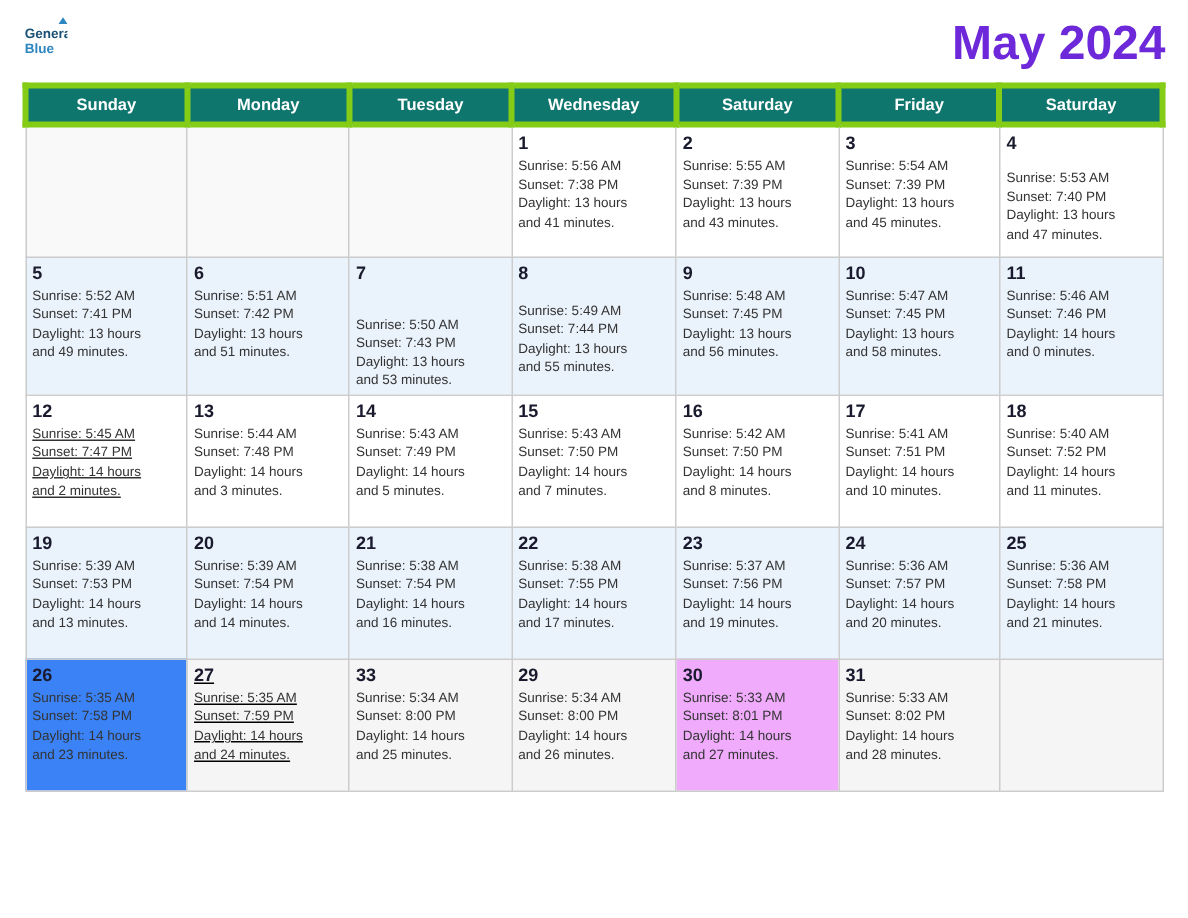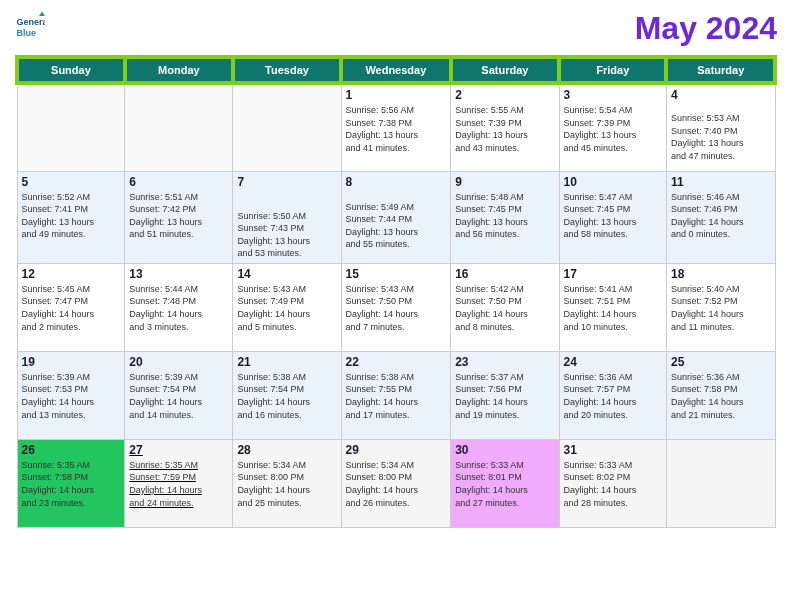--- a/index.html
+++ b/index.html
@@ -165,21 +165,21 @@
             <div class="day-num">11</div>
             <div class="day-info" style="white-space: pre-line;">Sunrise: 5:46 AM
 Sunset: 7:46 PM
 Daylight: 14 hours
 and 0 minutes.</div>
           </td>
         </tr>
         <tr>
           <td>
             <div class="day-num">12</div>
-            <div class="day-info" style="white-space: pre-line;">Sunrise: 5:45 AM
+            <div class="day-info" style="white-space: pre-line; text-decoration: underline;">Sunrise: 5:45 AM
 Sunset: 7:47 PM
 Daylight: 14 hours
 and 2 minutes.</div>
           </td>
           <td>
             <div class="day-num">13</div>
             <div class="day-info" style="white-space: pre-line;">Sunrise: 5:44 AM
 Sunset: 7:48 PM
 Daylight: 14 hours
 and 3 minutes.</div>
@@ -265,36 +265,36 @@
           </td>
           <td>
             <div class="day-num">25</div>
             <div class="day-info" style="white-space: pre-line;">Sunrise: 5:36 AM
 Sunset: 7:58 PM
 Daylight: 14 hours
 and 21 minutes.</div>
           </td>
         </tr>
         <tr class="last-row-group">
-          <td style="background: #22c55e;">
+          <td style="background: #3b82f6;">
             <div class="day-num">26</div>
             <div class="day-info" style="white-space: pre-line;">Sunrise: 5:35 AM
 Sunset: 7:58 PM
 Daylight: 14 hours
 and 23 minutes.</div>
           </td>
           <td style="background: rgb(245, 245, 245); text-decoration: underline;">
             <div class="day-num">27</div>
             <div class="day-info" style="white-space: pre-line;">Sunrise: 5:35 AM
 Sunset: 7:59 PM
 Daylight: 14 hours
 and 24 minutes.</div>
           </td>
           <td style="background: rgb(245, 245, 245);">
-            <div class="day-num">28</div>
+            <div class="day-num">33</div>
             <div class="day-info" style="white-space: pre-line;">Sunrise: 5:34 AM
 Sunset: 8:00 PM
 Daylight: 14 hours
 and 25 minutes.</div>
           </td>
           <td style="background: rgb(245, 245, 245);">
             <div class="day-num">29</div>
             <div class="day-info" style="white-space: pre-line;">Sunrise: 5:34 AM
 Sunset: 8:00 PM
 Daylight: 14 hours

